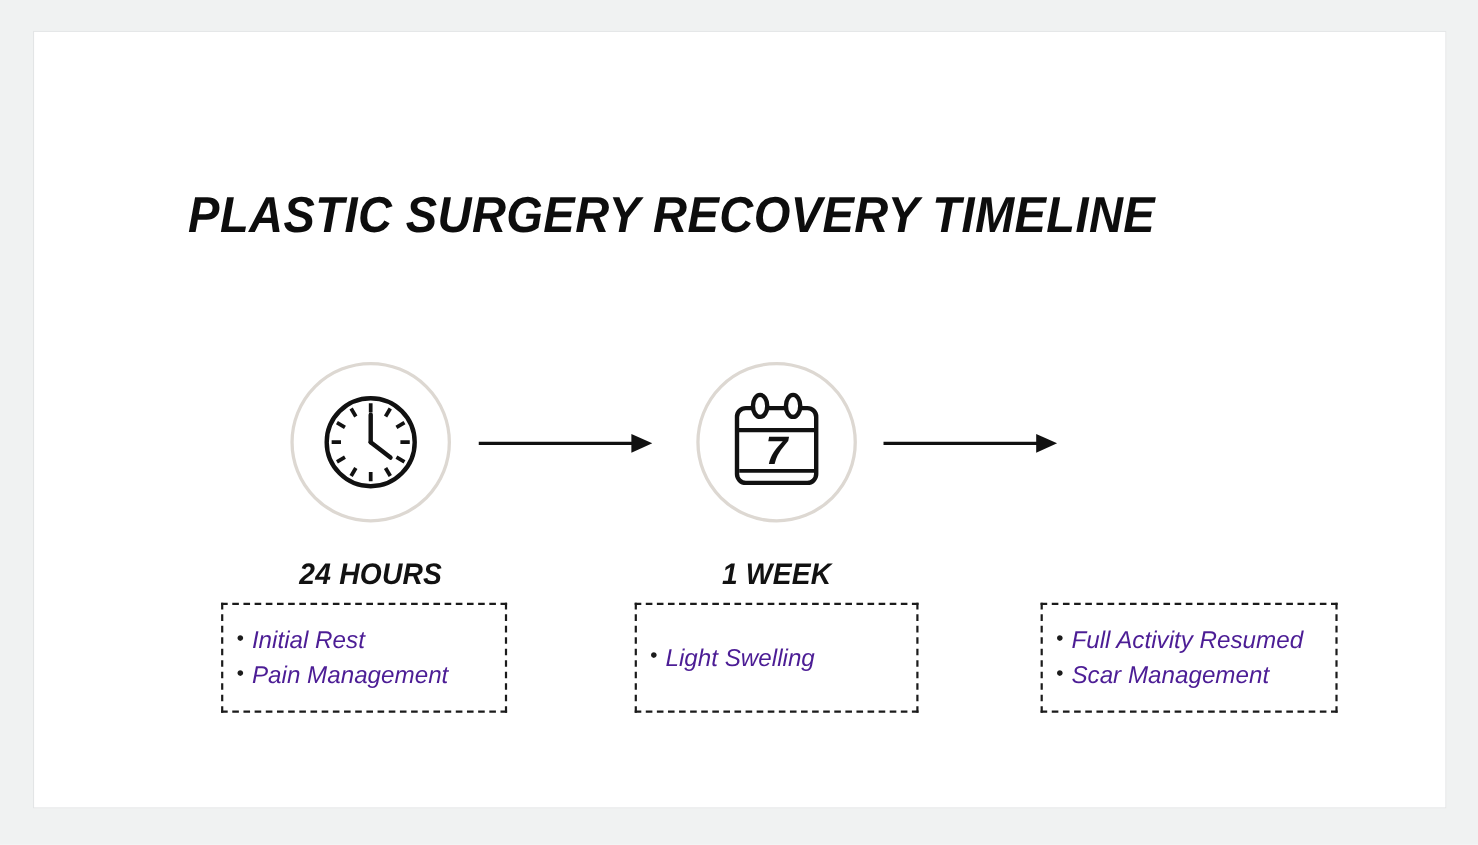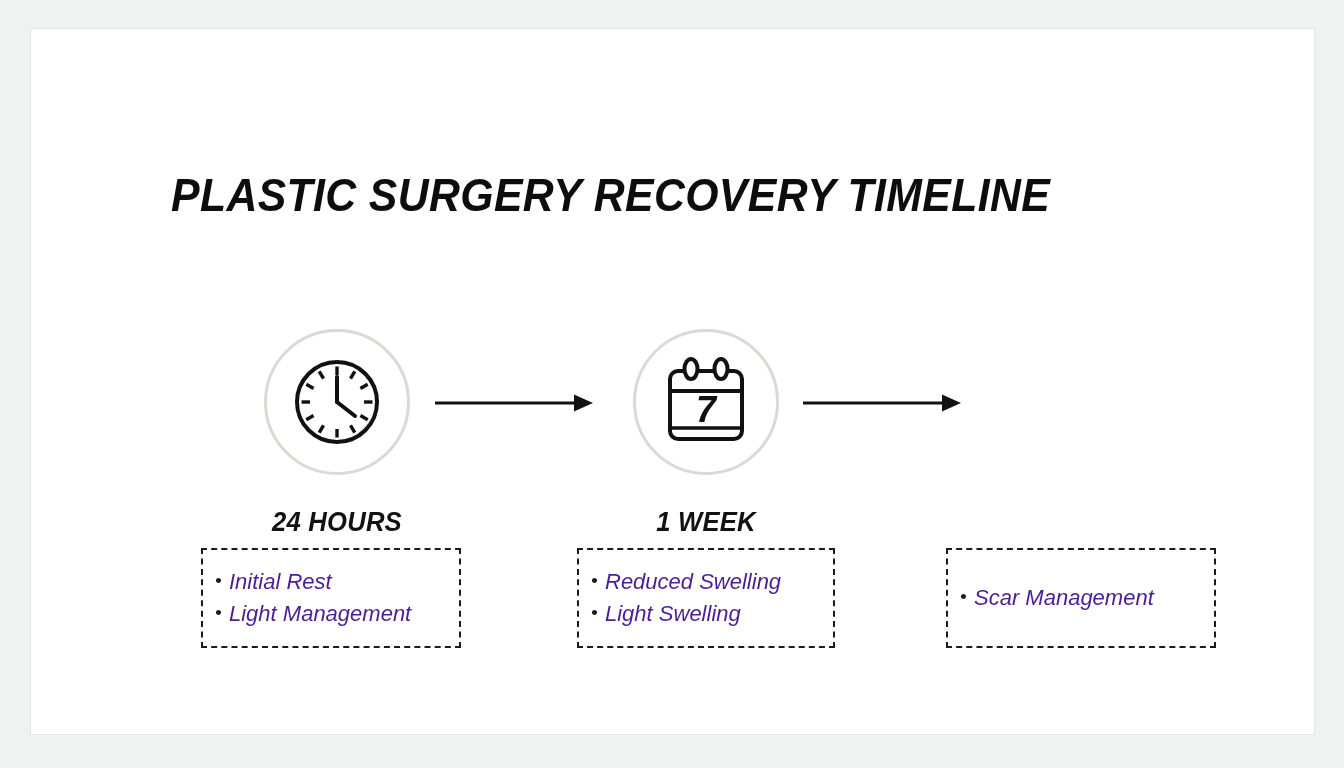--- a/index.html
+++ b/index.html
@@ -150,21 +150,21 @@
           <line x1="48" y1="48" x2="66" y2="62" stroke="#111111" stroke-width="4" stroke-linecap="round"></line>
         </svg>
       </span>
     </div>
     <div class="step-label">24 HOURS</div>
   </div>
 
   <div class="step-box" id="step-box-0">
     <ul class="bullet-list">
       <li class="bullet-item">Initial Rest</li>
-      <li class="bullet-item">Light Management</li>
+      <li class="bullet-item">Pain Management</li>
     </ul>
   </div>
 
   <div class="timeline-arrow" id="arrow-0">
     <svg width="158" height="26" viewBox="0 0 158 26" aria-hidden="true">
       <line x1="0" y1="13" x2="143" y2="13" stroke="#111111" stroke-width="3"></line>
       <polygon points="139,4.5 158,13 139,21.5" fill="#111111"></polygon>
     </svg>
   </div>
 
@@ -179,32 +179,32 @@
           <ellipse cx="61" cy="15" rx="6.5" ry="10" fill="#ffffff" stroke="#111111" stroke-width="4"></ellipse>
           <text x="46" y="68" text-anchor="middle" font-family="Liberation Sans, sans-serif" font-size="36" font-weight="700" fill="#111111">7</text>
         </svg>
       </span>
     </div>
     <div class="step-label">1 WEEK</div>
   </div>
 
   <div class="step-box" id="step-box-1">
     <ul class="bullet-list">
-      <li class="bullet-item">Reduced Swelling</li>
       <li class="bullet-item">Light Swelling</li>
     </ul>
   </div>
 
   <div class="timeline-arrow" id="arrow-1">
     <svg width="158" height="26" viewBox="0 0 158 26" aria-hidden="true">
       <line x1="0" y1="13" x2="143" y2="13" stroke="#111111" stroke-width="3"></line>
       <polygon points="139,4.5 158,13 139,21.5" fill="#111111"></polygon>
     </svg>
   </div>
 
 
   <div class="step-box" id="step-box-2">
     <ul class="bullet-list">
+      <li class="bullet-item">Full Activity Resumed</li>
       <li class="bullet-item">Scar Management</li>
     </ul>
   </div>
 
 </div>
 
 </body></html>

